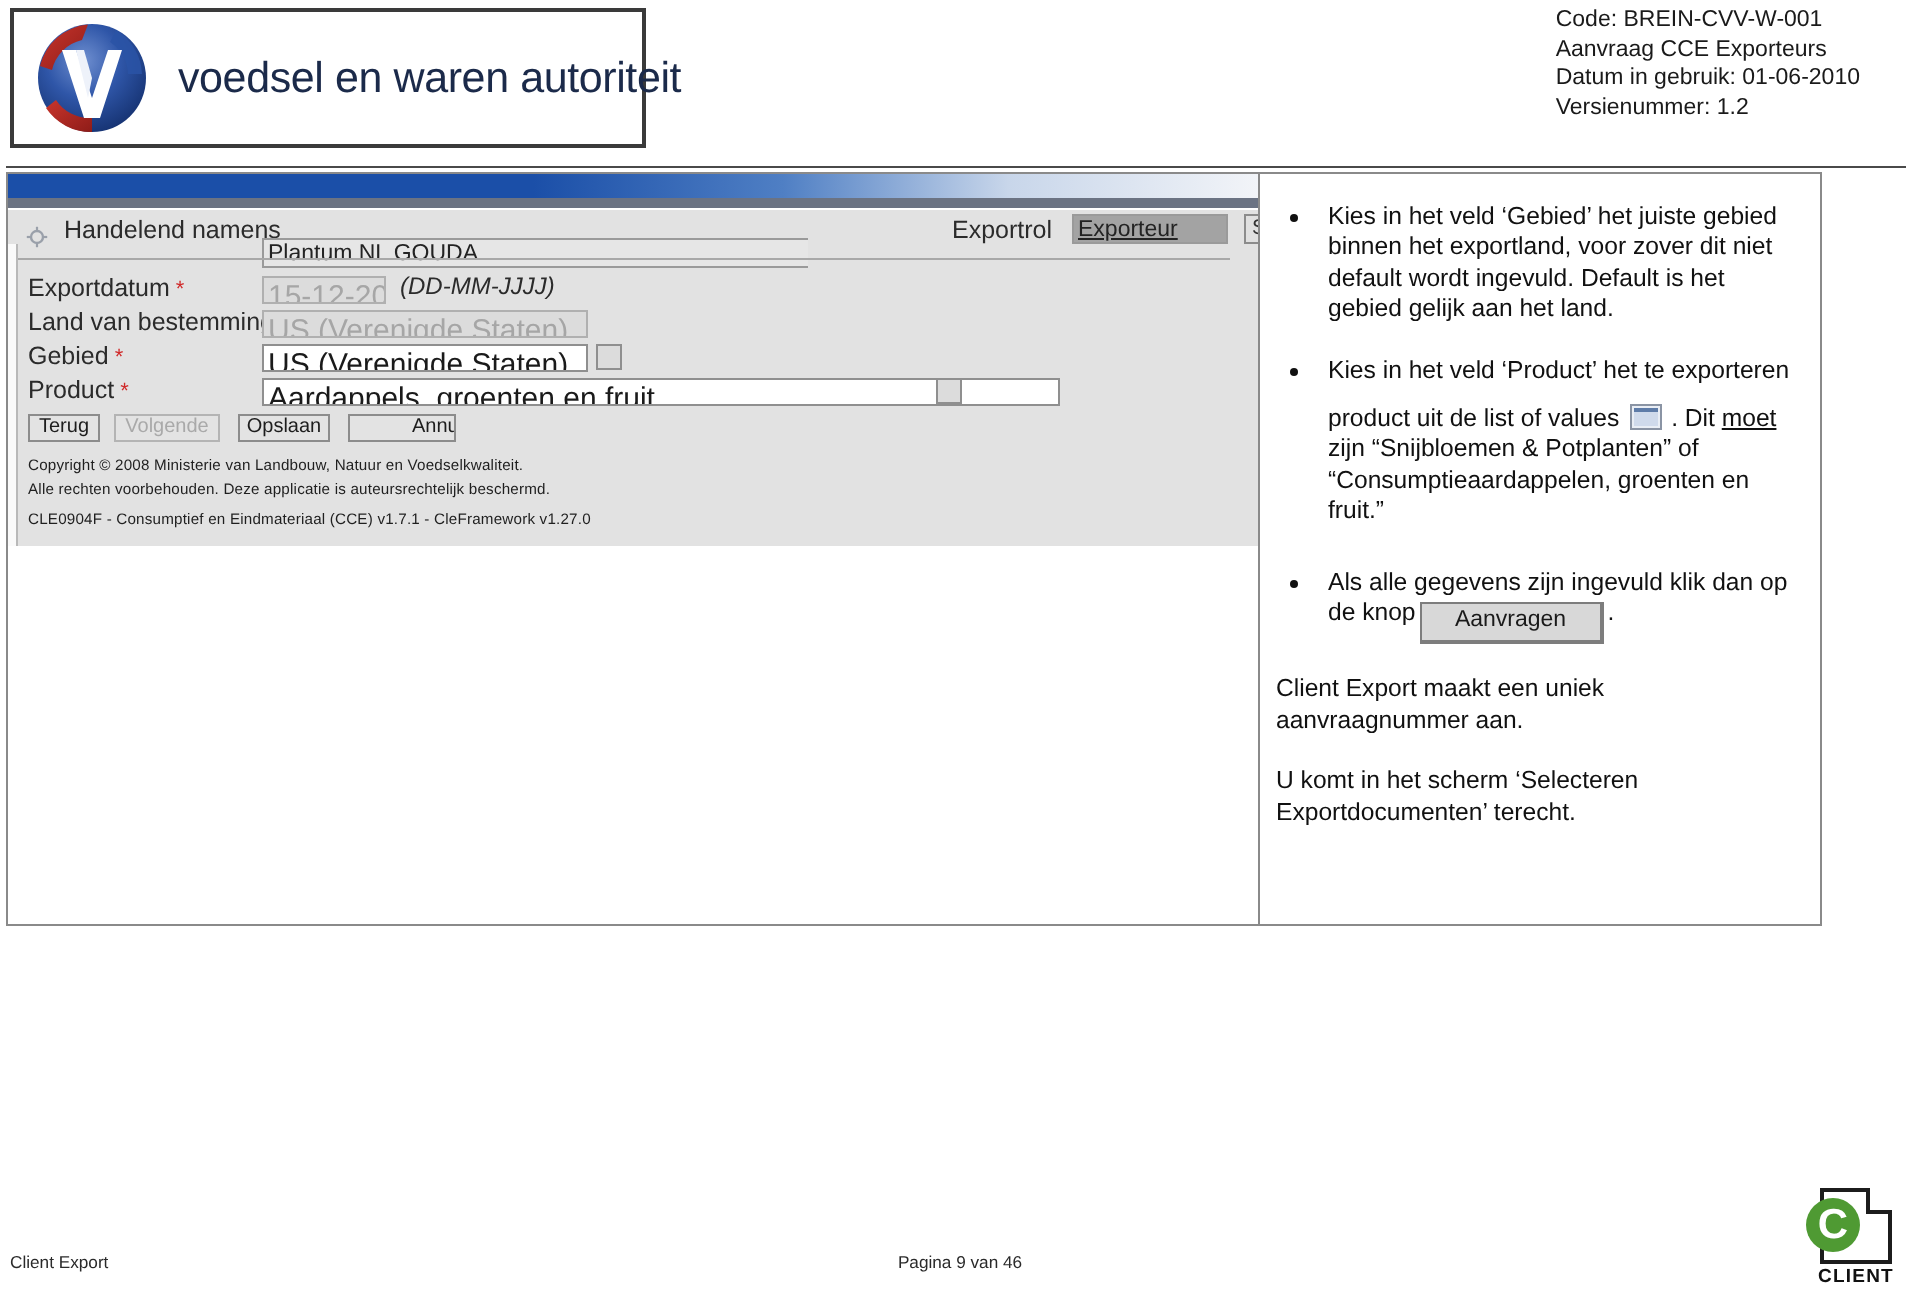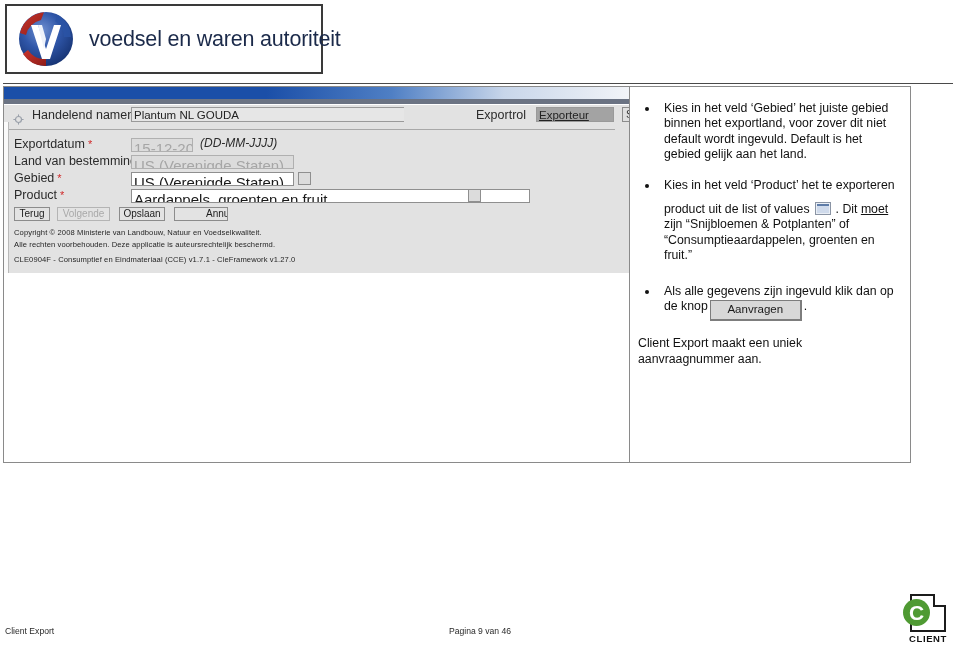--- a/index.html
+++ b/index.html
@@ -123,21 +123,21 @@
     width: 11px; height: 11px;
   }
   #lbl-handelend {
     position: absolute;
     left: 28px; top: 1px;
     font-size: 12.5px;
     color: #2b2b2b;
   }
   #fld-handelend {
     position: absolute;
-    left: 127px; top: 0px;
+    left: 127px; top: 12px;
     width: 273px; height: 15px;
     background: #e6e6e6;
     border: 1px solid #9a9a9a;
     border-right: none;
     font-size: 11.5px;
     color: #232323;
     padding: 1px 0 0 2px;
     box-sizing: border-box;
     overflow: hidden;
     white-space: nowrap;
@@ -430,20 +430,26 @@
         <path d="M6 24 A27 27 0 0 1 30 3.3 L27 11 A20 20 0 0 0 12 26 Z" fill="url(#gred)"></path>
         <path d="M9 45 A27 27 0 0 0 32 57 L32 50 A20 20 0 0 1 14 41 Z" fill="url(#gred)"></path>
         <path d="M44 6 A27 27 0 0 1 57 28 L50 28 A20 20 0 0 0 41 12 Z" fill="#2a54a6" opacity="0.85"></path>
         <path d="M17 16 L24 16 L32 40 L40 16 L47 16 L36 50 L28 50 Z" fill="#ffffff"></path>
         <path d="M24 16 L28 16 L32 30 L30 40 Z" fill="#eef2fa"></path>
       </svg>
     </div>
     <div id="logo-word">voedsel en waren autoriteit</div>
   </div>
 
+  <div id="header-meta">
+    <div>Code: BREIN-CVV-W-001</div>
+    <div>Aanvraag CCE Exporteurs</div>
+    <div>Datum in gebruik: 01-06-2010</div>
+    <div>Versienummer: 1.2</div>
+  </div>
 
   <div id="header-rule"></div>
 </div>
 
 <div id="content-table">
 
   <div id="cell-left">
     <div id="app-shot">
 
       <div id="app-banner"></div>
@@ -524,20 +530,21 @@
         <div style="height:9px;"></div>
         <span>product uit de list of values</span><span class="inline-lov"><i></i></span><span>. Dit </span><span class="u">moet</span><span> zijn “Snijbloemen &amp; Potplanten” of “Consumptieaardappelen, groenten en fruit.”</span>
       </li>
 
       <li id="blk3">
         <span>Als alle gegevens zijn ingevuld klik dan op de knop</span><span class="btn-inline">Aanvragen</span><span>.</span>
       </li>
     </ul>
 
     <p class="para">Client Export maakt een uniek aanvraagnummer aan.</p>
+    <p class="para">U komt in het scherm ‘Selecteren Exportdocumenten’ terecht.</p>
   </div>
 </div>
 
 <div id="doc-footer">
   <div id="footer-left">Client Export</div>
   <div id="footer-center">Pagina 9 van 46</div>
 
   <div id="client-logo">
     <div id="client-doc">
       <div id="client-doc-fold"></div>

